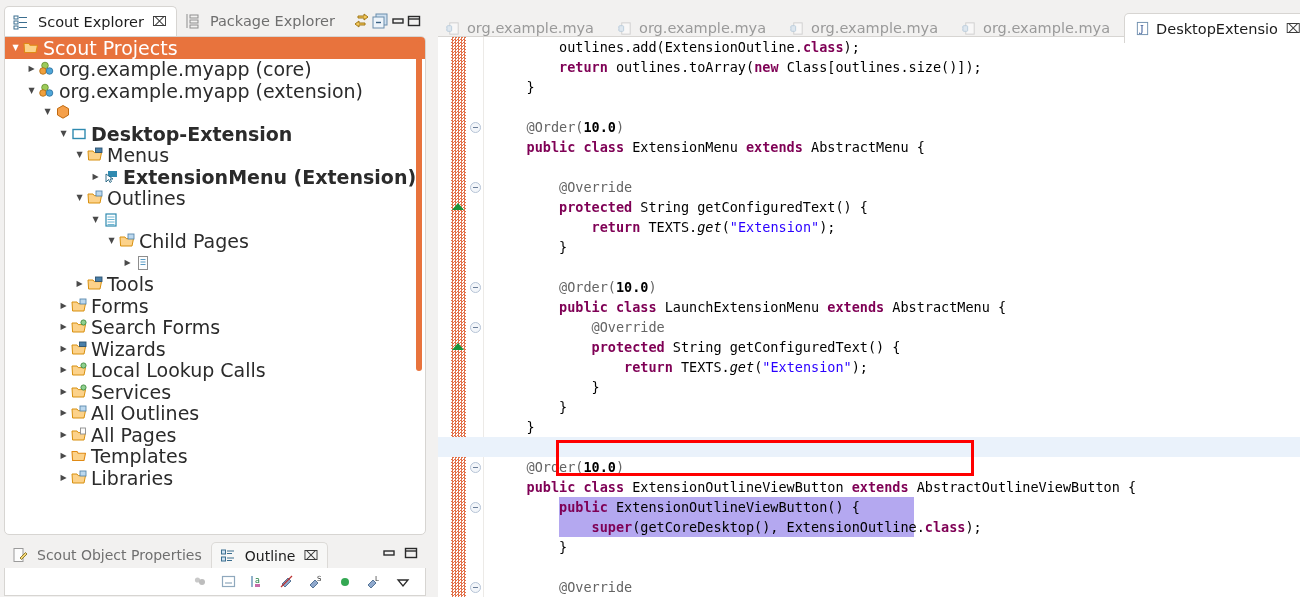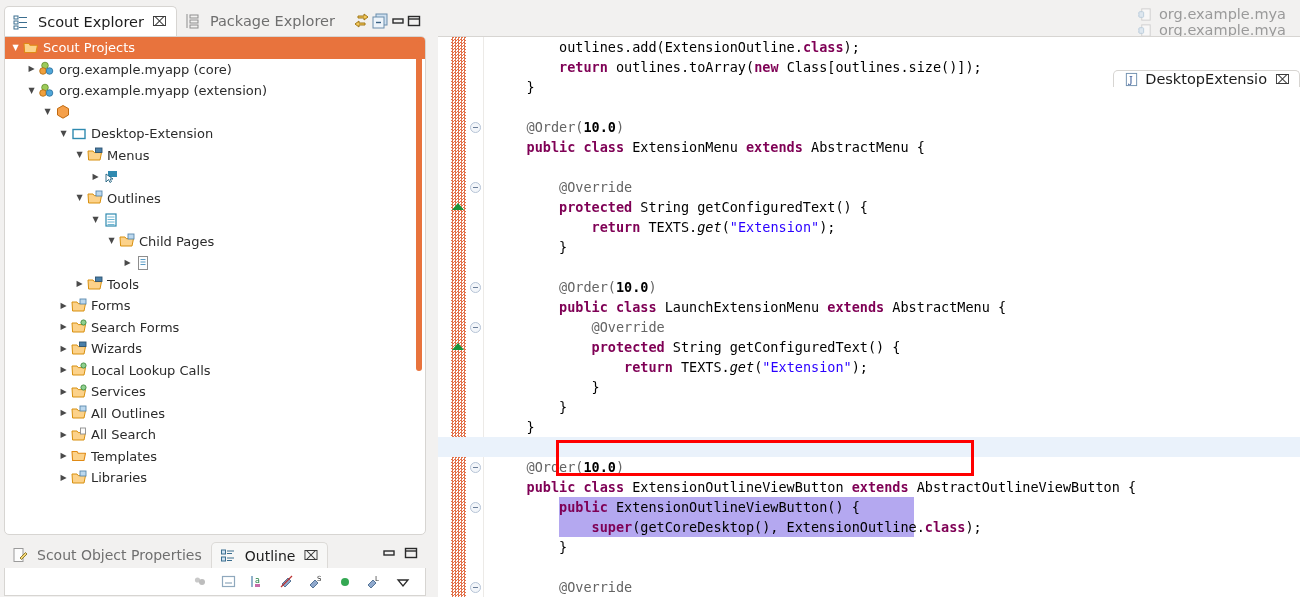--- a/index.html
+++ b/index.html
@@ -89,22 +89,22 @@
     width: 13px; flex: 0 0 13px;
     font-size: 8px; color: #4a4a4a;
     text-align: center; line-height: 1;
   }
   .ticon {
     width: 18px; flex: 0 0 18px;
     height: 16px;
     margin-right: 3px;
     display: inline-flex; align-items: center; justify-content: center;
   }
-  .tlabel { font-size: 13px; }
-  .tlabel.bold { font-weight: normal; }
+  .tlabel { font-size: 19px; }
+  .tlabel.bold { font-weight: bold; }
 
   
   #explorer-scroll {
     position: absolute; right: 3px; top: 4px;
     width: 6px; height: 330px;
     background: #e8733d;
     border-radius: 3px;
   }
 
   
@@ -130,25 +130,24 @@
     gap: 13px;
   }
 
   
   #editor-area {
     position: absolute; left: 430px; top: 0;
     width: 870px; height: 597px;
     background: #f2f1f0;
   }
   #editor-tabrow {
-    position: absolute; left: 0; top: 6px;
+    position: absolute; left: 0; top: 13px;
     height: 30px; width: 870px;
     display: flex; align-items: flex-end;
     padding-left: 6px;
-    flex-direction: column;
   }
   .etab {
     display: flex; align-items: center; gap: 6px;
     height: 30px;
     padding: 0 14px 0 10px;
     font-size: 14.5px;
     color: #9a9a9a;
     white-space: nowrap;
     cursor: default;
   }
@@ -365,20 +364,21 @@
               <span class="tlabel">Menus</span>
             </li>
             <li class="trow" style="padding-left: 84px;">
               <span class="arrow">▶</span>
               <span class="ticon">
                 <svg width="16" height="16" viewBox="0 0 16 16">
                   <rect x="5" y="2" width="9" height="6" fill="#2f8ab0"></rect>
                   <path d="M3 5 L3 13 L5.5 10.5 L7 13.5 L8.5 12.5 L7 10 L10 10 Z" fill="#ffffff" stroke="#1d5f7d" stroke-width="0.9" stroke-linejoin="round"></path>
                 </svg>
               </span>
+              <span class="tlabel bold">ExtensionMenu (Extension)</span>
             </li>
             <li class="trow" style="padding-left: 68px;">
               <span class="arrow">▼</span>
               <span class="ticon">
                 <svg width="16" height="16" viewBox="0 0 16 16">
                   <path d="M1 4 L6 4 L7.2 5.6 L14.5 5.6 L13 13 L1.6 13 Z" fill="#fcd28a" stroke="#d8900f" stroke-width="1" stroke-linejoin="round"></path>
                   <rect x="9" y="1" width="6" height="5" fill="#bcd8ee" stroke="#5a89ad" stroke-width="0.9"></rect>
                 </svg>
               </span>
               <span class="tlabel">Outlines</span>
@@ -487,21 +487,21 @@
               <span class="tlabel">All Outlines</span>
             </li>
             <li class="trow" style="padding-left: 52px;">
               <span class="arrow">▶</span>
               <span class="ticon">
                 <svg width="16" height="16" viewBox="0 0 16 16">
                   <path d="M1 4 L6 4 L7.2 5.6 L14.5 5.6 L13 13 L1.6 13 Z" fill="#fcd28a" stroke="#d8900f" stroke-width="1" stroke-linejoin="round"></path>
                   <rect x="9.5" y="1" width="5" height="6" fill="#fdfdfd" stroke="#8d8d8d" stroke-width="0.9"></rect>
                 </svg>
               </span>
-              <span class="tlabel">All Search</span>
+              <span class="tlabel">All Pages</span>
             </li>
             <li class="trow" style="padding-left: 52px;">
               <span class="arrow">▶</span>
               <span class="ticon">
                 <svg width="16" height="16" viewBox="0 0 16 16">
                   <path d="M1 3.5 L6 3.5 L7.2 5.2 L14.5 5.2 L13 12.5 L1.6 12.5 Z" fill="#fcd28a" stroke="#e08a14" stroke-width="1.1" stroke-linejoin="round"></path>
                 </svg>
               </span>
               <span class="tlabel">Templates</span>
             </li>

